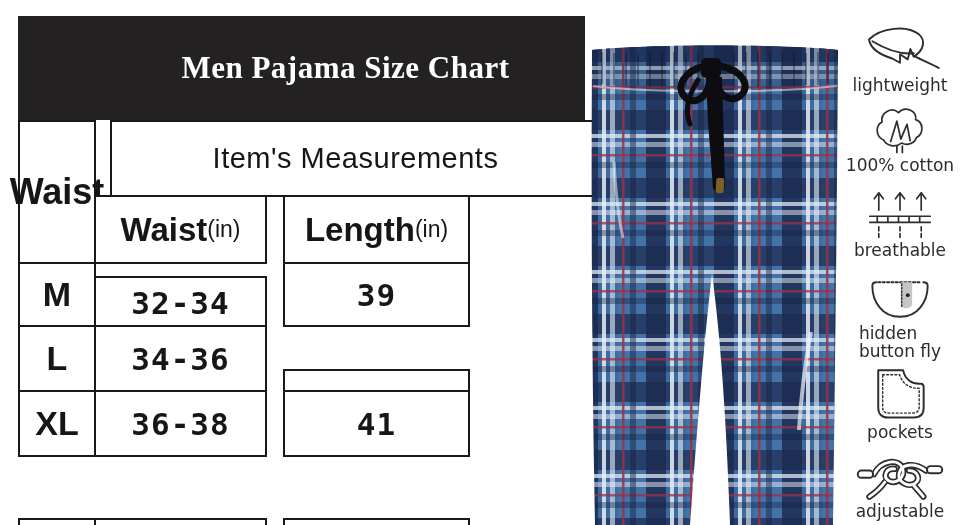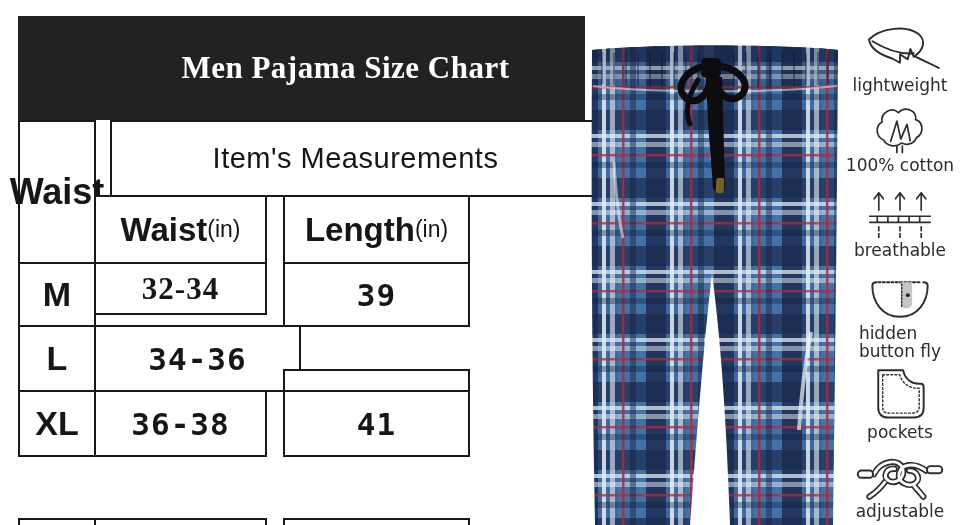--- a/index.html
+++ b/index.html
@@ -48,25 +48,25 @@
   <div class="cell hd-col" style="left:94px;top:195px;width:173px;height:69px;">
     <span>Waist</span>
     <span class="unit">(in)</span>
   </div>
   <div class="cell hd-col" style="left:283px;top:195px;width:187px;height:69px;">
     <span>Length</span>
     <span class="unit">(in)</span>
   </div>
 
   <div class="cell sizecell" style="left:18px;top:262px;width:78px;height:65px;">M</div>
-  <div class="cell numcell" style="left:94px;top:262px;width:173px;height:53px;font-family:Liberation Serif, serif;">32-34</div>
+  <div class="cell numcell" style="left:94px;top:276px;width:173px;height:53px;">32-34</div>
   <div class="cell numcell" style="left:283px;top:262px;width:187px;height:65px;">39</div>
 
   <div class="cell sizecell" style="left:18px;top:325px;width:78px;height:67px;">L</div>
-  <div class="cell numcell" style="left:94px;top:325px;width:207px;height:67px;">34-36</div>
+  <div class="cell numcell" style="left:94px;top:325px;width:173px;height:67px;">34-36</div>
   <div class="cell numcell" style="left:283px;top:325px;width:187px;height:67px;margin-top:44px;">40</div>
 
   <div class="cell sizecell" style="left:18px;top:390px;width:78px;height:67px;">XL</div>
   <div class="cell numcell" style="left:94px;top:390px;width:173px;height:67px;">36-38</div>
   <div class="cell numcell" style="left:283px;top:390px;width:187px;height:67px;">41</div>
 
   <div class="frag" style="left:18px;top:518px;width:78px;height:10px;"></div>
   <div class="frag" style="left:94px;top:518px;width:173px;height:10px;"></div>
   <div class="frag" style="left:283px;top:518px;width:187px;height:10px;"></div>
 

